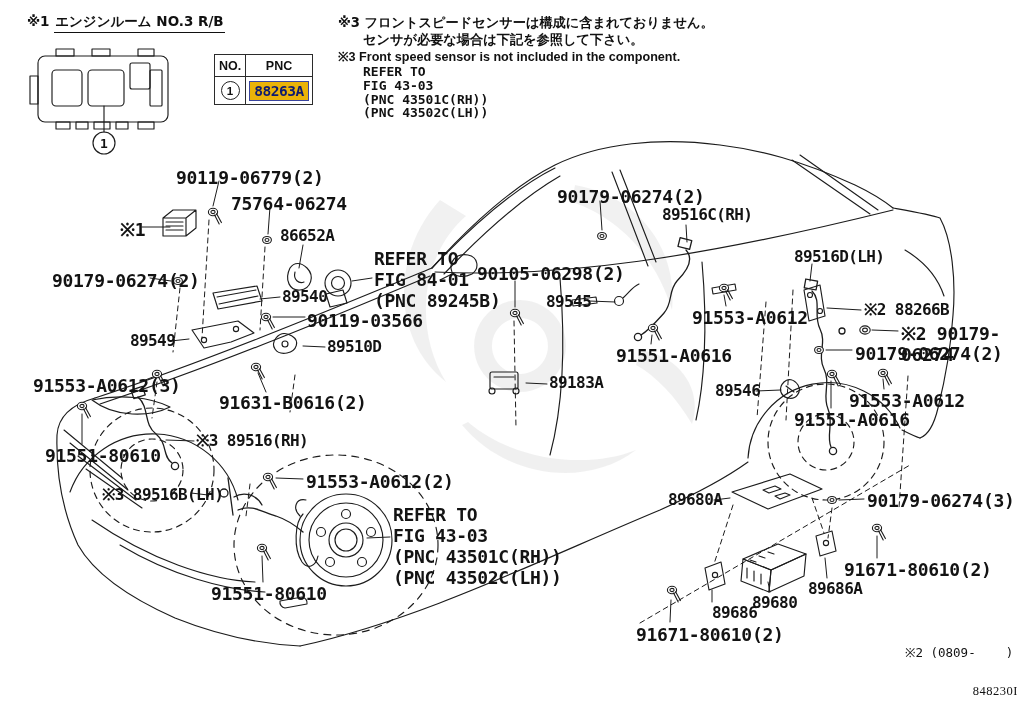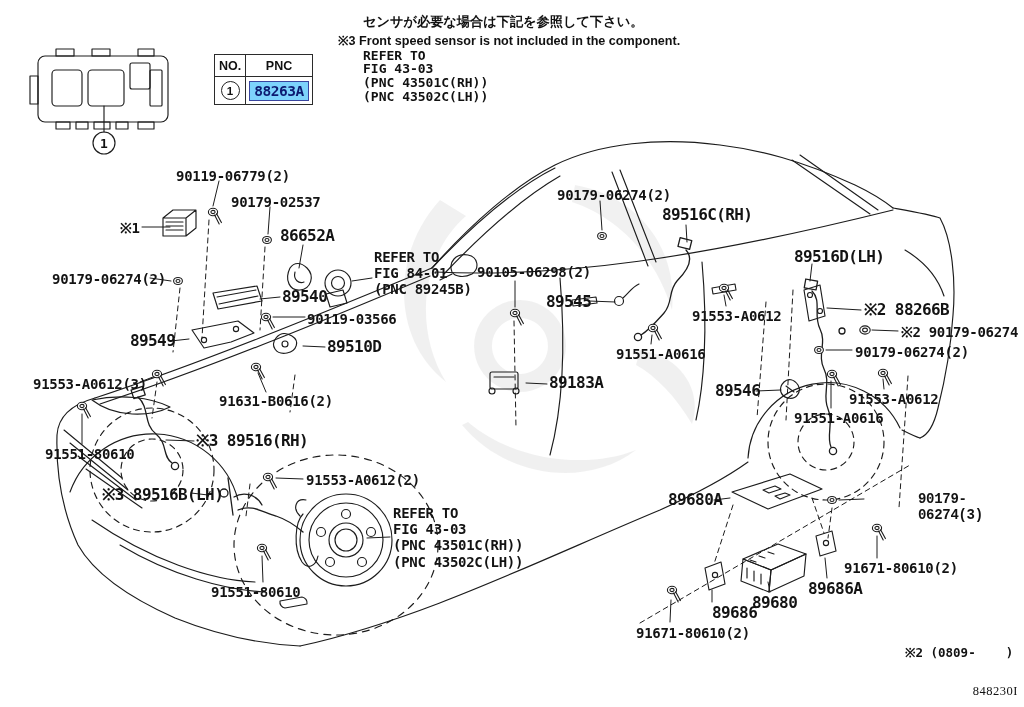--- a/index.html
+++ b/index.html
@@ -2,21 +2,21 @@
 <html><head>
 <meta charset="utf-8">
 <style>
   html,body{margin:0;padding:0;background:#fff;}
   .stage{position:relative;width:1024px;height:707px;background:#ffffff;overflow:hidden;
          font-family:"Liberation Sans",sans-serif;color:#111;}
   .stage svg{position:absolute;left:0;top:0;}
 
   
   .plabel{position:absolute;font-family:"DejaVu Sans Mono",monospace;font-weight:bold;
-          font-size:14px;letter-spacing:-0.3px;line-height:1.16;white-space:pre-line;color:#131313;}
+          font-size:18px;letter-spacing:-0.3px;line-height:1.16;white-space:pre-line;color:#131313;}
   .plabel.big{font-size:16px;letter-spacing:-0.6px;}
 
   
   .rb-title{position:absolute;left:27px;top:13px;font-size:13.5px;font-weight:bold;
             font-family:"DejaVu Sans",sans-serif;}
   .rb-title .underl{display:inline-block;border-bottom:1.6px solid #111;padding:0 1px 1px 1px;}
 
   
   .pnc-table{position:absolute;left:214px;top:54px;border:1.6px solid #2b2b2b;background:#fff;}
   .pnc-table .row{display:flex;}
@@ -26,27 +26,27 @@
   .pnc-table .hdr .cell{height:21px;font-weight:bold;font-size:12.5px;border-bottom:1.6px solid #2b2b2b;}
   .pnc-table .datarow .cell{height:27px;}
   .circ{display:inline-flex;align-items:center;justify-content:center;width:17px;height:17px;
         border:1.4px solid #222;border-radius:50%;font-size:11.5px;font-weight:bold;}
   .hl-pnc{font-family:"DejaVu Sans Mono",monospace;font-weight:bold;font-size:14.5px;
           letter-spacing:-0.5px;padding:1px 4px;cursor:pointer;}
 
   
   .note{position:absolute;left:338px;top:15px;}
   .note .jp{font-family:"DejaVu Sans",sans-serif;font-weight:bold;font-size:13.2px;line-height:16.5px;}
-  .note .indent{margin-left:25px;font-family:Liberation Mono, monospace;}
+  .note .indent{margin-left:25px;}
   .note .en{font-weight:bold;font-size:12.6px;line-height:15px;margin-top:2px;}
   .note .ref{font-family:"DejaVu Sans Mono",monospace;font-weight:bold;font-size:13px;
              line-height:13.8px;margin-left:25px;white-space:pre;}
 
   .footer-rev{position:absolute;left:905px;top:644px;font-family:"DejaVu Sans Mono",monospace;
-              font-weight:bold;font-size:12.5px;white-space:pre;}
+              font-weight:normal;font-size:12.5px;white-space:pre;}
   .footer-code{position:absolute;right:6px;top:684px;font-family:Liberation Serif, serif;
                font-size:12.5px;letter-spacing:0.5px;}
 </style>
 </head>
 <body>
 
 <div class="stage">
 
   <svg width="1024" height="707" viewBox="0 0 1024 707">
     <defs>
@@ -315,48 +315,53 @@
         <path d="M640,623 L910,465"></path>
           <path d="M733,505 L714,564"></path>
         <path d="M812,498 L824,533"></path>
           <path d="M832,508 L828,538"></path>
       </g>
     </g>
 
     <text x="104" y="148" text-anchor="middle" font-size="13" font-weight="bold" font-family="DejaVu Sans Mono, monospace" fill="#111">1</text>
   </svg>
 
+  <div class="rb-title">
+    <span>※1</span>
+    <span class="underl">エンジンルーム NO.3 R/B</span>
+  </div>
 
   <div class="pnc-table">
     <div class="row hdr">
       <div class="cell no">NO.</div>
       <div class="cell pnc">PNC</div>
     </div>
     <div class="row datarow">
       <div class="cell no">
         <span class="circ">1</span>
       </div>
       <div class="cell pnc">
-        <span class="hl-pnc" style="background: #7dd3fc; border: 1.6px solid rgb(57, 68, 158); color: rgb(13, 26, 112);">88263A</span>
+        <span class="hl-pnc" style="background: #eab308; border: 1.6px solid rgb(57, 68, 158); color: rgb(13, 26, 112);">88263A</span>
       </div>
     </div>
   </div>
 
   <div class="note">
+    <div class="jp">※3 フロントスピードセンサーは構成に含まれておりません。</div>
     <div class="jp indent">センサが必要な場合は下記を参照して下さい。</div>
     <div class="en">※3 Front speed sensor is not included in the component.</div>
     <div class="ref">REFER TO
 FIG 43-03
 (PNC 43501C(RH))
 (PNC 43502C(LH))</div>
   </div>
 
   <div>
       <div class="plabel" style="left: 176px; top: 168px;">90119-06779(2)</div>
-      <div class="plabel" style="left: 231px; top: 194px;">90179-02537</div>
+      <div class="plabel" style="left: 231px; top: 194px;">75764-06274</div>
       <div class="plabel" style="left: 120px; top: 220px;">※1</div>
       <div class="plabel big" style="left: 280px; top: 227px;">86652A</div>
       <div class="plabel" style="left: 52px; top: 271px;">90179-06274(2)</div>
       <div class="plabel" style="left: 374px; top: 249px;">REFER TO
 FIG 84-01
 (PNC 89245B)</div>
       <div class="plabel big" style="left: 282px; top: 288px;">89540</div>
       <div class="plabel" style="left: 307px; top: 311px;">90119-03566</div>
       <div class="plabel big" style="left: 130px; top: 332px;">89549</div>
       <div class="plabel big" style="left: 327px; top: 338px;">89510D</div>
@@ -379,21 +384,21 @@
       <div class="plabel" style="left: 692px; top: 308px;">91553-A0612</div>
       <div class="plabel" style="left: 616px; top: 346px;">91551-A0616</div>
       <div class="plabel big" style="left: 549px; top: 374px;">89183A</div>
       <div class="plabel big" style="left: 864px; top: 301px;">※2 88266B</div>
       <div class="plabel" style="left: 901px; top: 324px;">※2 90179-06274</div>
       <div class="plabel" style="left: 855px; top: 344px;">90179-06274(2)</div>
       <div class="plabel" style="left: 849px; top: 391px;">91553-A0612</div>
       <div class="plabel" style="left: 794px; top: 410px;">91551-A0616</div>
       <div class="plabel big" style="left: 715px; top: 382px;">89546</div>
       <div class="plabel big" style="left: 668px; top: 491px;">89680A</div>
-      <div class="plabel" style="left: 918px; top: 491px; font-family: Liberation Mono, monospace;">90179-06274(3)</div>
+      <div class="plabel" style="left: 867px; top: 491px;">90179-06274(3)</div>
       <div class="plabel" style="left: 844px; top: 560px;">91671-80610(2)</div>
       <div class="plabel big" style="left: 808px; top: 580px;">89686A</div>
       <div class="plabel big" style="left: 752px; top: 594px;">89680</div>
       <div class="plabel big" style="left: 689px; top: 604px; margin-left: 23px;">89686</div>
       <div class="plabel" style="left: 636px; top: 625px;">91671-80610(2)</div>
     </div>
 
   <div class="footer-rev">※2 (0809-    )</div>
   <div class="footer-code">848230I</div>
 </div>

